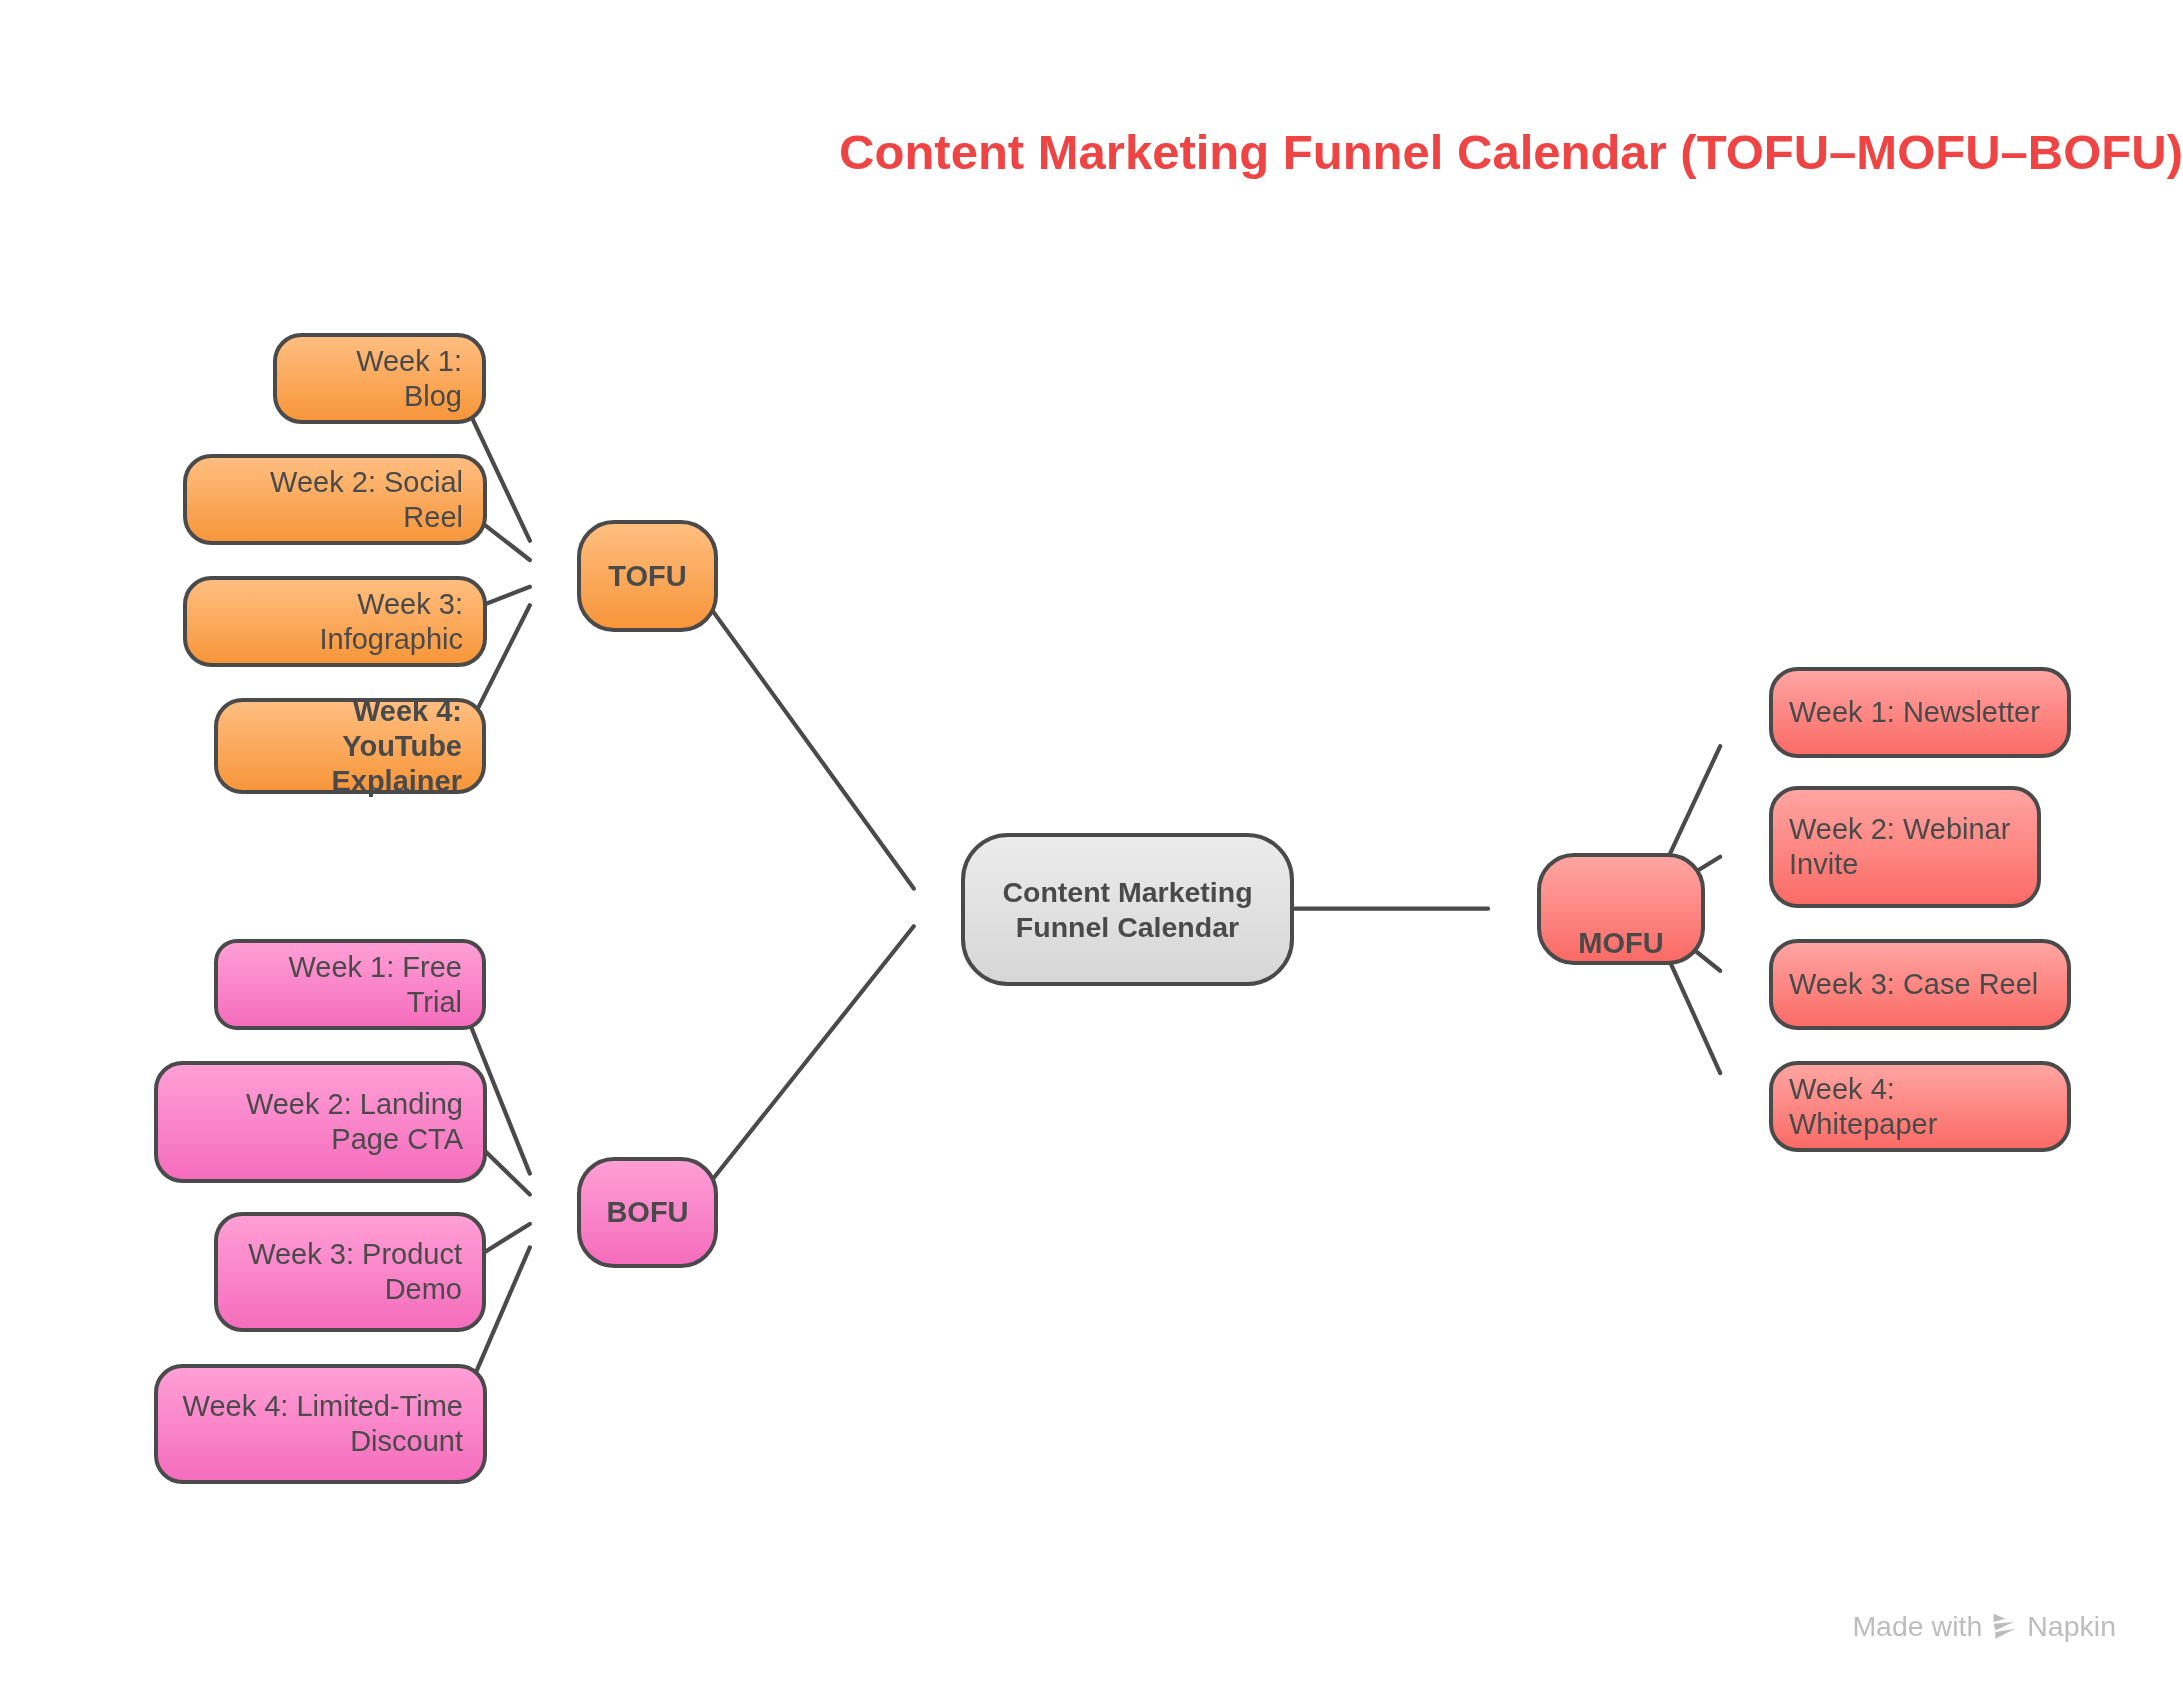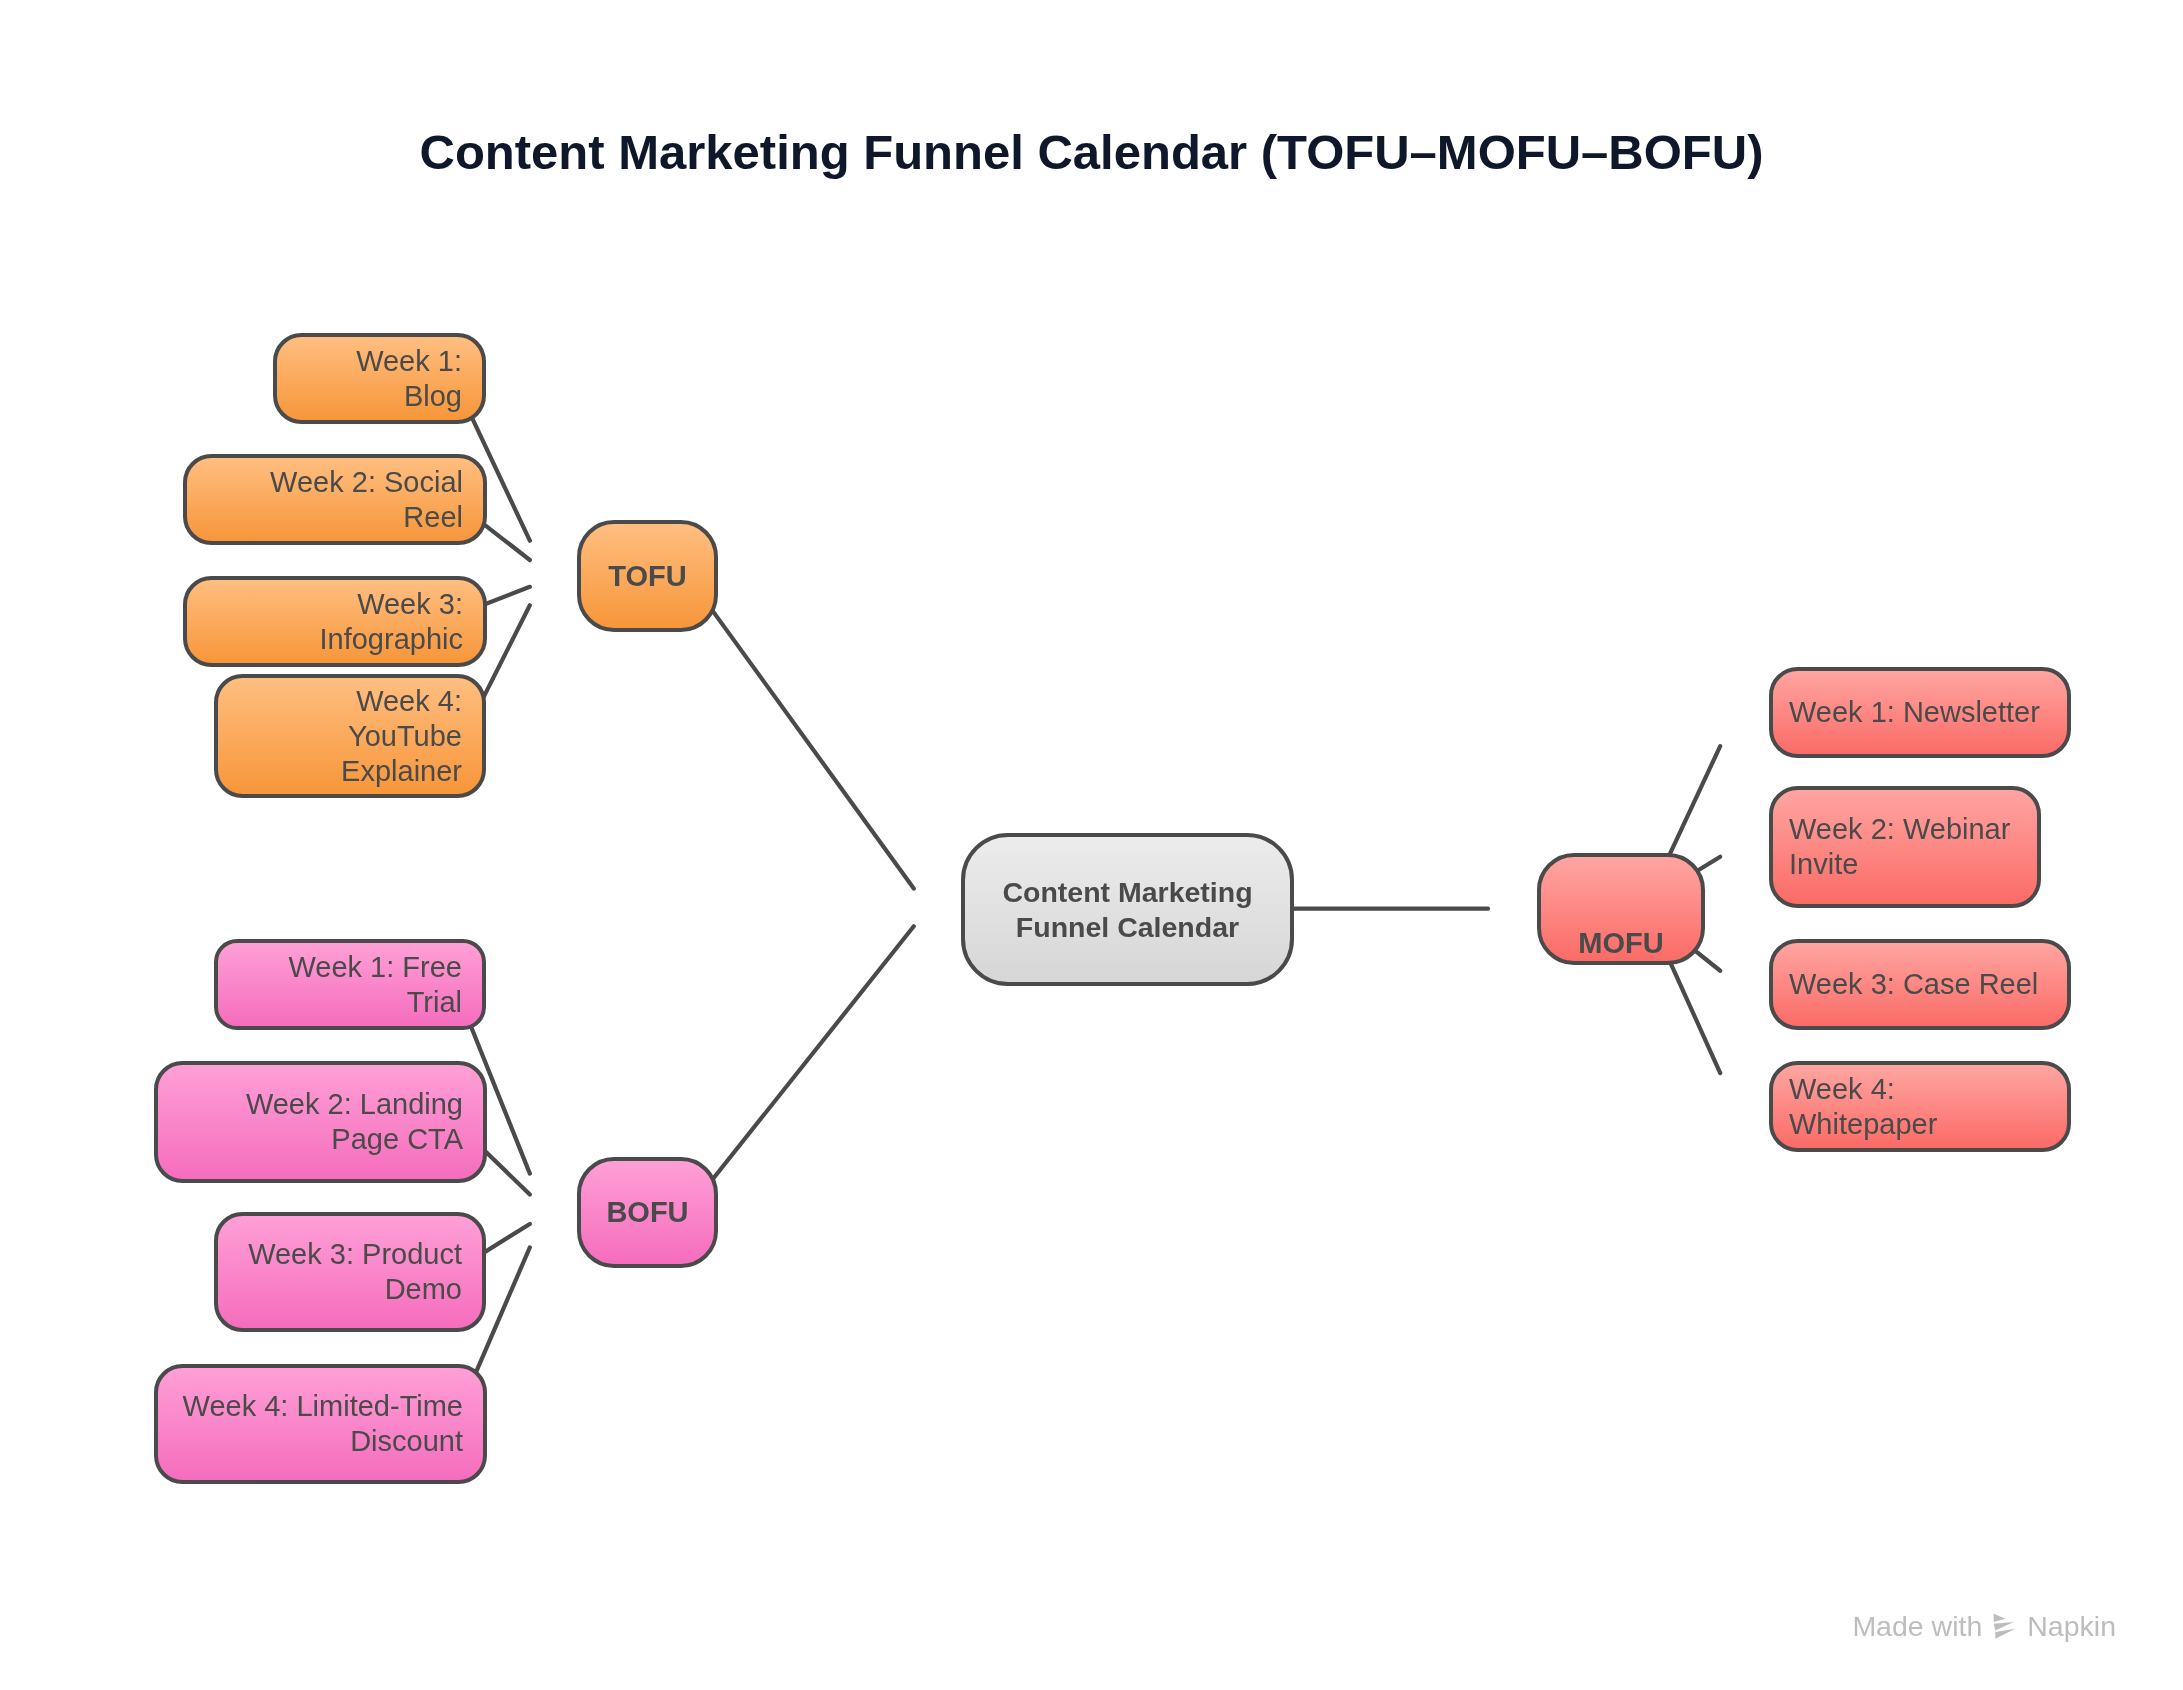--- a/index.html
+++ b/index.html
@@ -1,17 +1,17 @@
 <!DOCTYPE html>
 <html style="font-size:13.4px"><head>
 <meta charset="utf-8">
 <style>
   html, body { margin:0; padding:0; background:#ffffff; }
   body { width:2183px; height:1690px; position:relative; overflow:hidden; font-family:"Liberation Sans", sans-serif; color:#4a4a4a; }
-  #title { position:absolute; left:0; width:2183px; top:124px; text-align:center; font-size:49px; font-weight:bold; color:#0f172a; }
+  #title { position:absolute; left:0; width:2183px; top:124px; text-align:right; font-size:49px; font-weight:bold; color:#ef4444; }
   svg#links { position:absolute; left:0; top:0; }
   .node { position:absolute; box-sizing:border-box; border:4.2px solid #4a4a4a; border-radius:28.5px; display:flex; align-items:center; font-size:29px; line-height:35px; padding:0 20px;margin-left:32px; }
   .node.right-align { justify-content:flex-end; text-align:right; }
   .node.left-align { justify-content:flex-start; text-align:left;padding-left:16px; }
   .node.center { justify-content:center; text-align:center; font-weight:bold; }
   .tofu { background:linear-gradient(#ffbe80,#f7963a); }
   .mofu { background:linear-gradient(#ffa5a2,#fb6b66); }
   .bofu { background:linear-gradient(#ff9fd6,#f56dbd); }
   .hub { background:linear-gradient(#ececec,#d6d6d6); }
   #watermark { position:absolute; right:67px; top:1610px; font-size:28.5px; color:#bdbdbd; display:flex; align-items:center; gap:10px; }
@@ -47,21 +47,21 @@
 
 <div class="node tofu right-align" style="left:241px;top:333px;width:213px;height:91px;">
     <span>Week 1: Blog</span>
   </div>
 <div class="node tofu right-align" style="left:151px;top:454px;width:304px;height:91px;">
     <span>Week 2: Social Reel</span>
   </div>
 <div class="node tofu right-align" style="left:151px;top:576px;width:304px;height:91px;">
     <span>Week 3: Infographic</span>
   </div>
-<div class="node tofu right-align" style="left:182px;top:674px;width:272px;height:124px;">
+<div class="node tofu right-align" style="left:182px;top:698px;width:272px;height:96px;font-weight:bold;">
     <span>Week 4: YouTube Explainer</span>
   </div>
 <div class="node tofu center" style="left:545px;top:520px;width:141px;height:112px;border-radius:37px;">
     <span>TOFU</span>
   </div>
 
 <div class="node hub center" style="left:929px;top:833px;width:333px;height:153px;border-radius:47px;font-size:28.5px;">
     <span>Content Marketing Funnel Calendar</span>
   </div>
 

